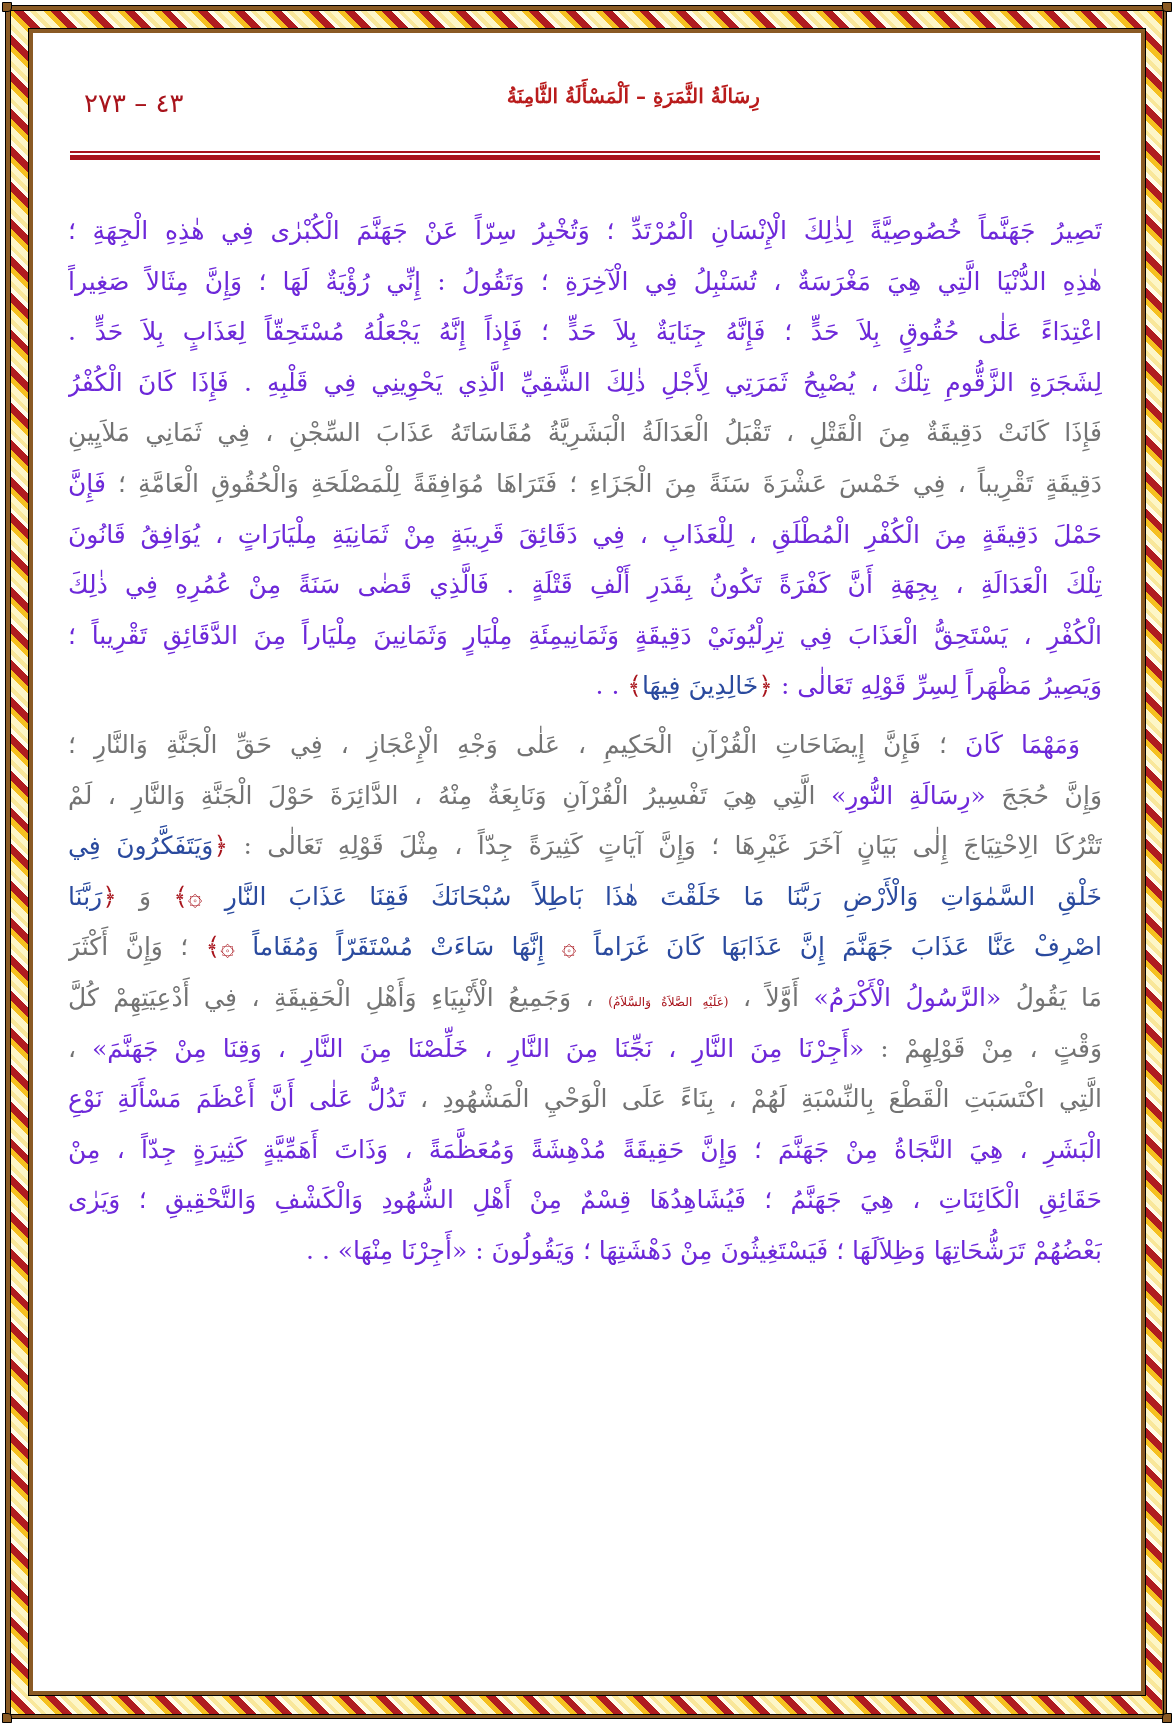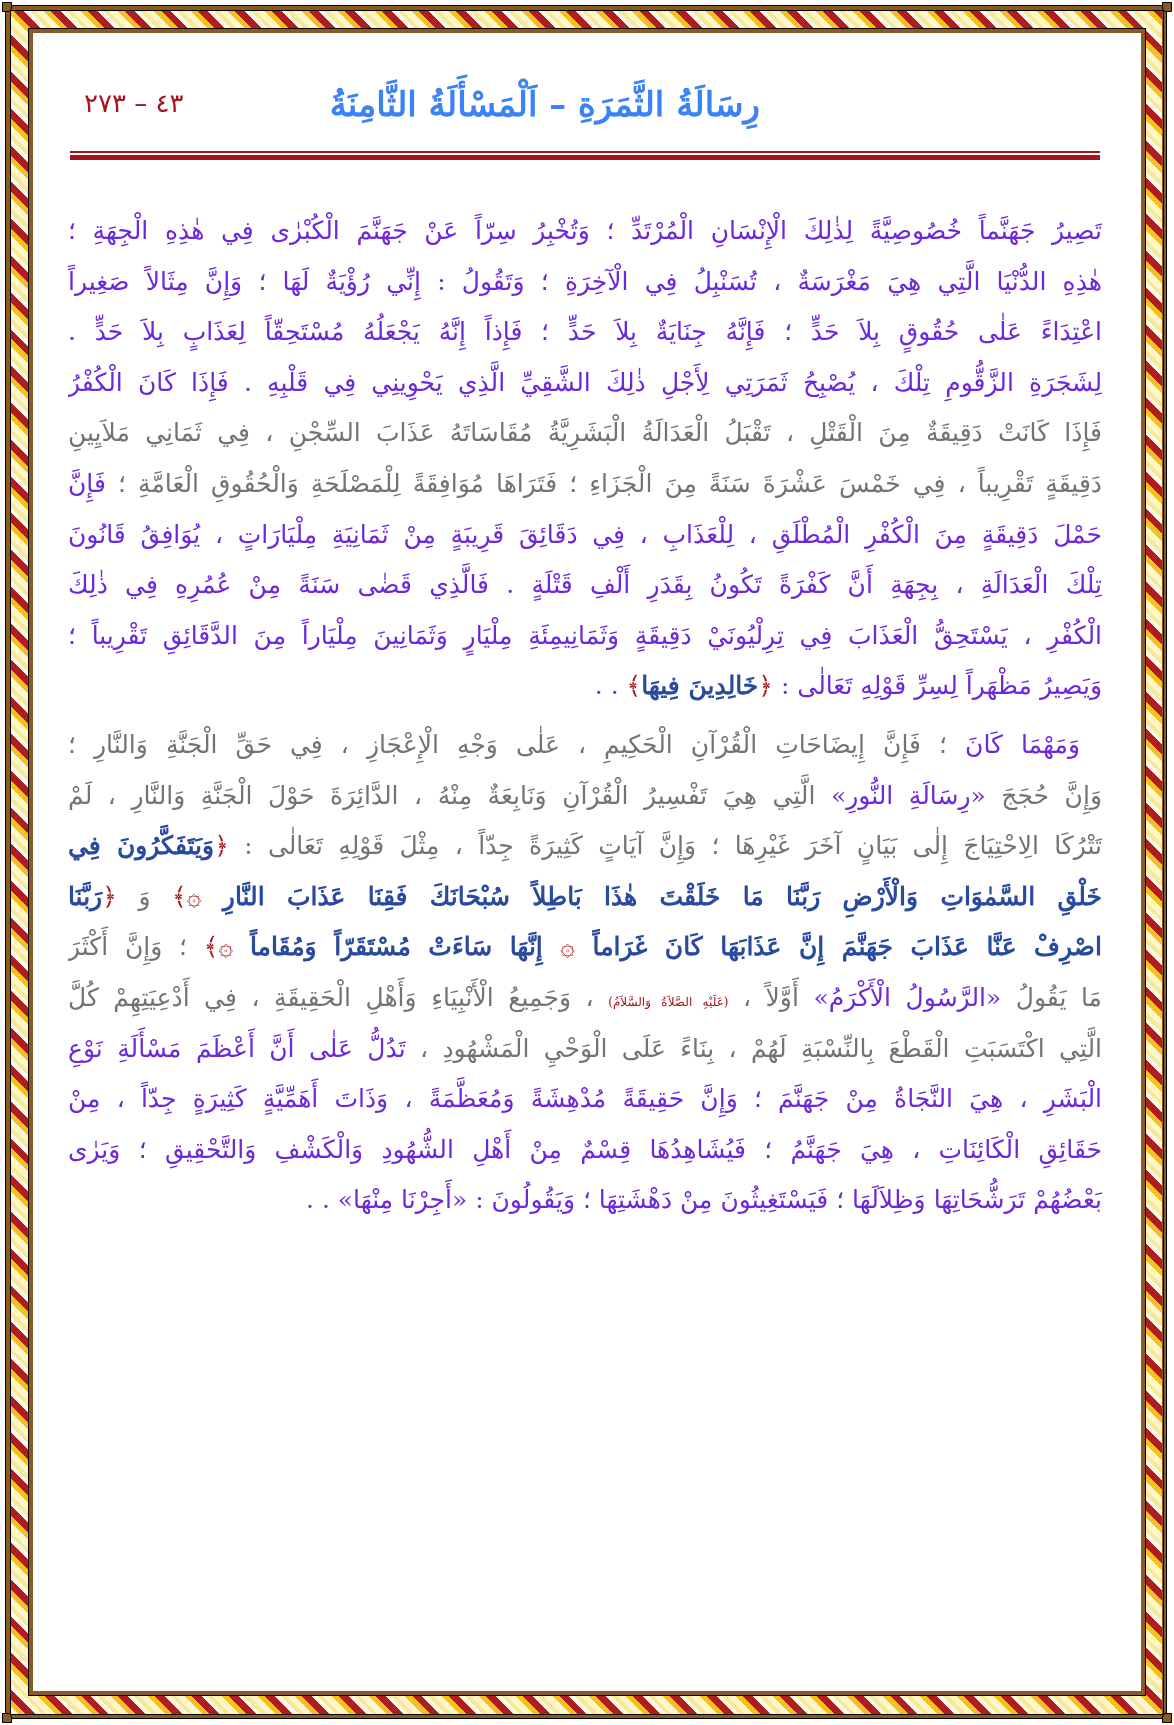--- a/index.html
+++ b/index.html
@@ -15,36 +15,36 @@
                     #fdf6c8 0 6px, #f5c020 6px 11px, #b01c20 11px 18px, #fffbe8 18px 22px, #f9e79a 22px 26px) 19 round;
                 background: transparent; }
   .frame-band-edge { position: absolute; box-sizing: border-box; border: 1px solid #000; }
   .frame-inner { position: absolute; left: 29px; top: 29px; width: 1116px; height: 1666px;
                  box-sizing: border-box; border: 4px solid #8a5a24; outline: 1px solid #000; background: #fff; }
   .corner-knob { position: absolute; width: 8px; height: 8px; background: #8a5a24; border: 1px solid #000; border-radius: 0 0 4px 0; }
 
   
   .header { position: absolute; left: 70px; right: 74px; top: 80px; height: 60px; direction: rtl; }
   .header-title { position: absolute; right: 340px; top: 4px; font-family: "DejaVu Serif", serif;
-                  font-size: 34px; font-weight: bold; color: #3b82f6; white-space: nowrap; }
+                  font-size: 20px; font-weight: bold; color: #b91c1c; white-space: nowrap; }
   .page-number { position: absolute; left: 14px; top: 8px; font-family: "DejaVu Sans", sans-serif;
                  font-size: 26px; font-weight: normal; color: #a8141c; direction: ltr; letter-spacing: 4px; white-space: nowrap; }
   .sep-thin { position: absolute; left: 70px; width: 1030px; top: 151px; height: 2px; background: #a8141c; }
   .sep-thick { position: absolute; left: 70px; width: 1030px; top: 155px; height: 5px; background: #a8141c; }
 
   
   .body-text { position: absolute; left: 68px; width: 1034px; top: 206px; direction: rtl; }
   .line { height: 50.6px; line-height: 50.6px; font-family: "DejaVu Serif", serif; font-size: 25px;
           white-space: nowrap; text-align: justify; text-align-last: justify; overflow: hidden; }
   .line.last { text-align-last: right; }
   .para-gap { height: 8px; }
   .indent { padding-right: 22px; }
   .red { color: #6d28d9; font-weight: normal; }
   .black { color: #737373; }
-  .blue { color: #2a4a9e; font-weight: bold; }
+  .blue { color: #2a4a9e; font-weight: normal; }
   .orn { color: #a8141c; font-weight: normal; }
   .salawat { color: #a8141c; font-size: 12px; font-weight: normal; }
 </style>
 </head>
 <body>
 
 <div class="frame-outer"></div>
 <div class="frame-band"></div>
 <div class="frame-band-edge" style="left:10px;top:10px;width:1154px;height:1705px;"></div>
 <div class="frame-inner"></div>
@@ -74,18 +74,19 @@
       <div class="line last"><span class="red">وَيَصِيرُ مَظْهَراً لِسِرِّ قَوْلِهِ تَعَالٰى : </span><span class="orn">﴿</span><span class="blue">خَالِدِينَ فِيهَا</span><span class="orn">﴾</span><span class="red"> . .</span></div>
     </div>
     <div class="para-gap"></div>
     <div>
       <div class="line indent"><span class="red">وَمَهْمَا كَانَ</span><span class="black"> ؛ فَإِنَّ إِيضَاحَاتِ الْقُرْآنِ الْحَكِيمِ ، عَلٰى وَجْهِ الْإِعْجَازِ ، فِي حَقِّ الْجَنَّةِ وَالنَّارِ ؛</span></div>
       <div class="line"><span class="black">وَإِنَّ حُجَجَ </span><span class="red">«رِسَالَةِ النُّورِ»</span><span class="black"> الَّتِي هِيَ تَفْسِيرُ الْقُرْآنِ وَنَابِعَةٌ مِنْهُ ، الدَّائِرَةَ حَوْلَ الْجَنَّةِ وَالنَّارِ ، لَمْ</span></div>
       <div class="line"><span class="black">تَتْرُكَا الِاحْتِيَاجَ إِلٰى بَيَانٍ آخَرَ غَيْرِهَا ؛ وَإِنَّ آيَاتٍ كَثِيرَةً جِدّاً ، مِثْلَ قَوْلِهِ تَعَالٰى : </span><span class="orn">﴿</span><span class="blue">وَيَتَفَكَّرُونَ فِي</span></div>
       <div class="line"><span class="blue">خَلْقِ السَّمٰوَاتِ وَالْأَرْضِ رَبَّنَا مَا خَلَقْتَ هٰذَا بَاطِلاً سُبْحَانَكَ فَقِنَا عَذَابَ النَّارِ</span><span class="orn"> ۞﴾ </span><span class="black">وَ </span><span class="orn">﴿</span><span class="blue">رَبَّنَا</span></div>
       <div class="line"><span class="blue">اصْرِفْ عَنَّا عَذَابَ جَهَنَّمَ إِنَّ عَذَابَهَا كَانَ غَرَاماً </span><span class="orn">۞</span><span class="blue"> إِنَّهَا سَاءَتْ مُسْتَقَرّاً وَمُقَاماً</span><span class="orn"> ۞﴾</span><span class="black"> ؛ وَإِنَّ أَكْثَرَ</span></div>
       <div class="line"><span class="black">مَا يَقُولُ </span><span class="red">«الرَّسُولُ الْأَكْرَمُ»</span><span class="black"> أَوَّلاً ، </span><span class="salawat">(عَلَيْهِ الصَّلاَةُ وَالسَّلاَمُ)</span><span class="black"> ، وَجَمِيعُ الْأَنْبِيَاءِ وَأَهْلِ الْحَقِيقَةِ ، فِي أَدْعِيَتِهِمْ كُلَّ</span></div>
+      <div class="line"><span class="black">وَقْتٍ ، مِنْ قَوْلِهِمْ : </span><span class="red">«أَجِرْنَا مِنَ النَّارِ ، نَجِّنَا مِنَ النَّارِ ، خَلِّصْنَا مِنَ النَّارِ ، وَقِنَا مِنْ جَهَنَّمَ»</span><span class="black"> ،</span></div>
       <div class="line"><span class="black">الَّتِي اكْتَسَبَتِ الْقَطْعَ بِالنِّسْبَةِ لَهُمْ ، بِنَاءً عَلَى الْوَحْيِ الْمَشْهُودِ ، </span><span class="red">تَدُلُّ عَلٰى أَنَّ أَعْظَمَ مَسْأَلَةِ نَوْعِ</span></div>
       <div class="line"><span class="red">الْبَشَرِ ، هِيَ النَّجَاةُ مِنْ جَهَنَّمَ ؛ وَإِنَّ حَقِيقَةً مُدْهِشَةً وَمُعَظَّمَةً ، وَذَاتَ أَهَمِّيَّةٍ كَثِيرَةٍ جِدّاً ، مِنْ</span></div>
       <div class="line"><span class="red">حَقَائِقِ الْكَائِنَاتِ ، هِيَ جَهَنَّمُ ؛ فَيُشَاهِدُهَا قِسْمٌ مِنْ أَهْلِ الشُّهُودِ وَالْكَشْفِ وَالتَّحْقِيقِ ؛ وَيَرٰى</span></div>
       <div class="line last"><span class="red">بَعْضُهُمْ تَرَشُّحَاتِهَا وَظِلاَلَهَا ؛ فَيَسْتَغِيثُونَ مِنْ دَهْشَتِهَا ؛ وَيَقُولُونَ : «أَجِرْنَا مِنْهَا» . .</span></div>
     </div>
   </div>
 
 </body></html>

